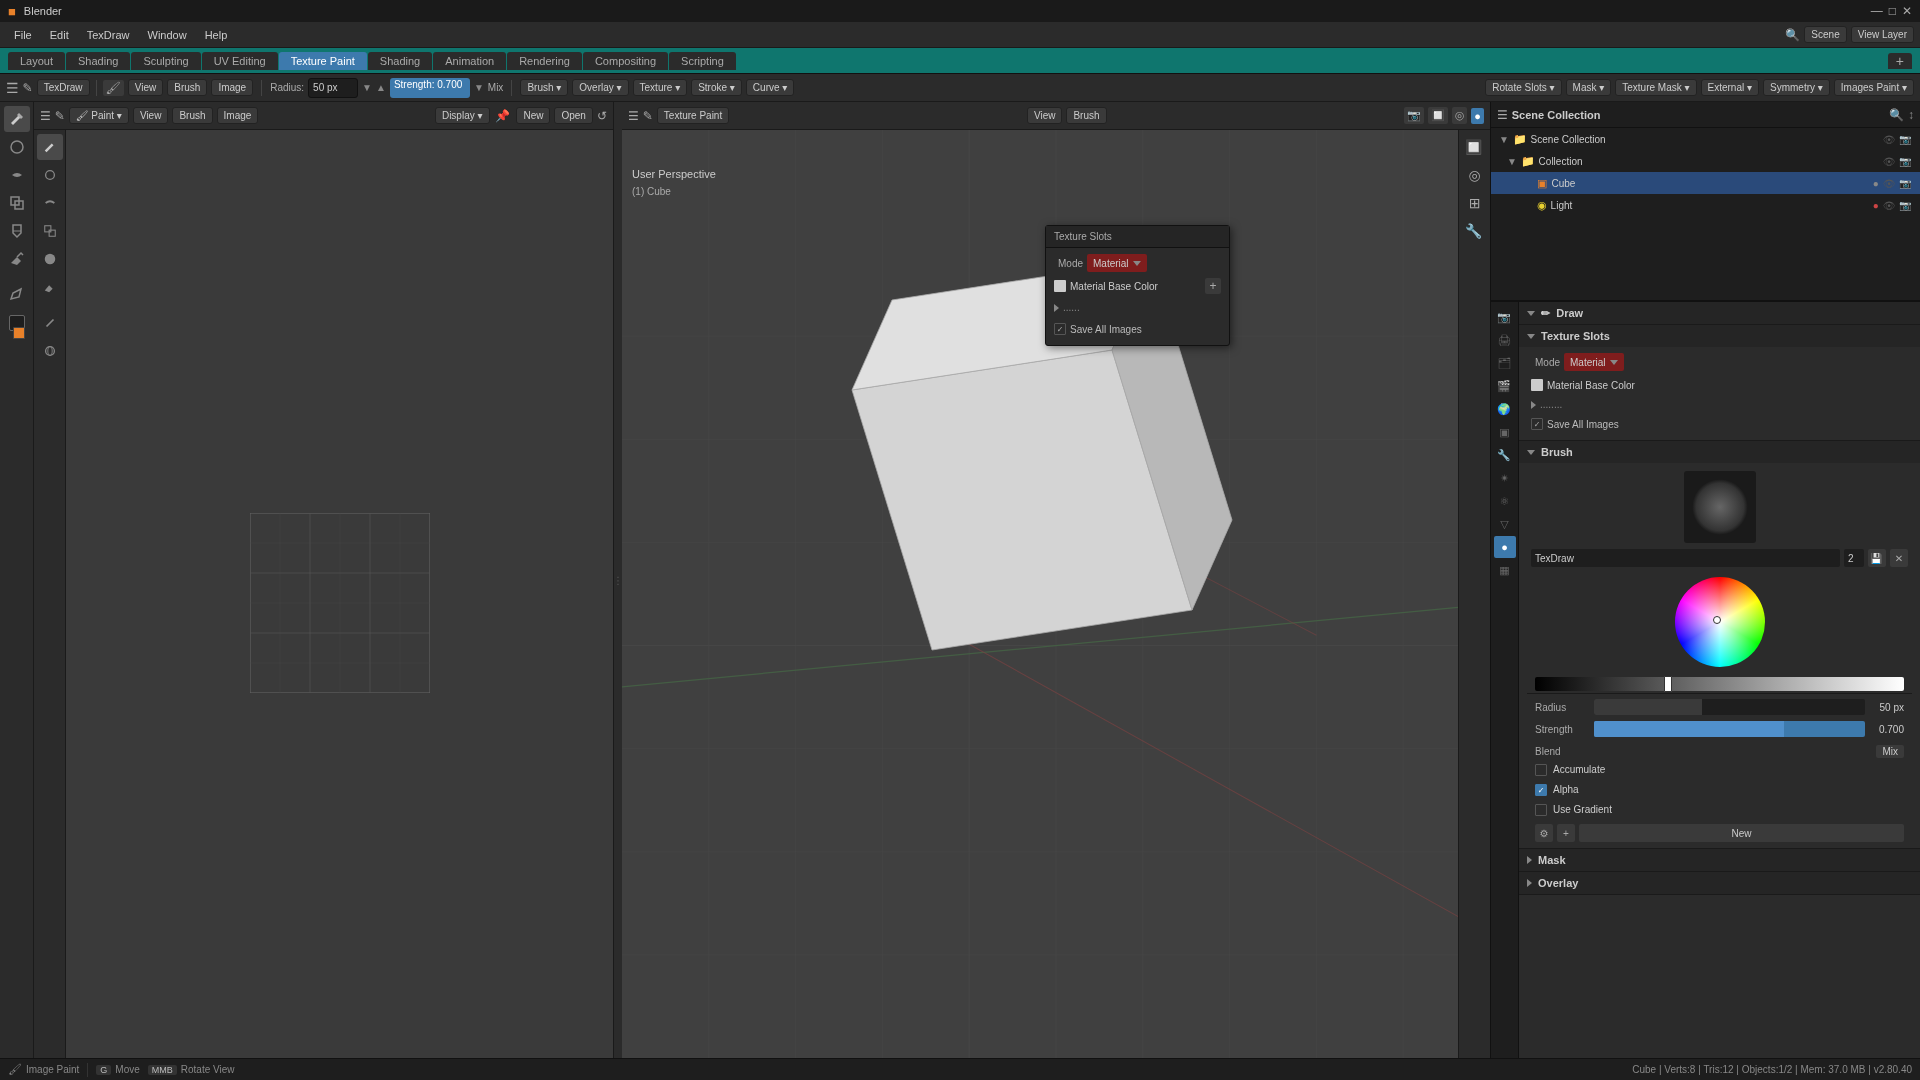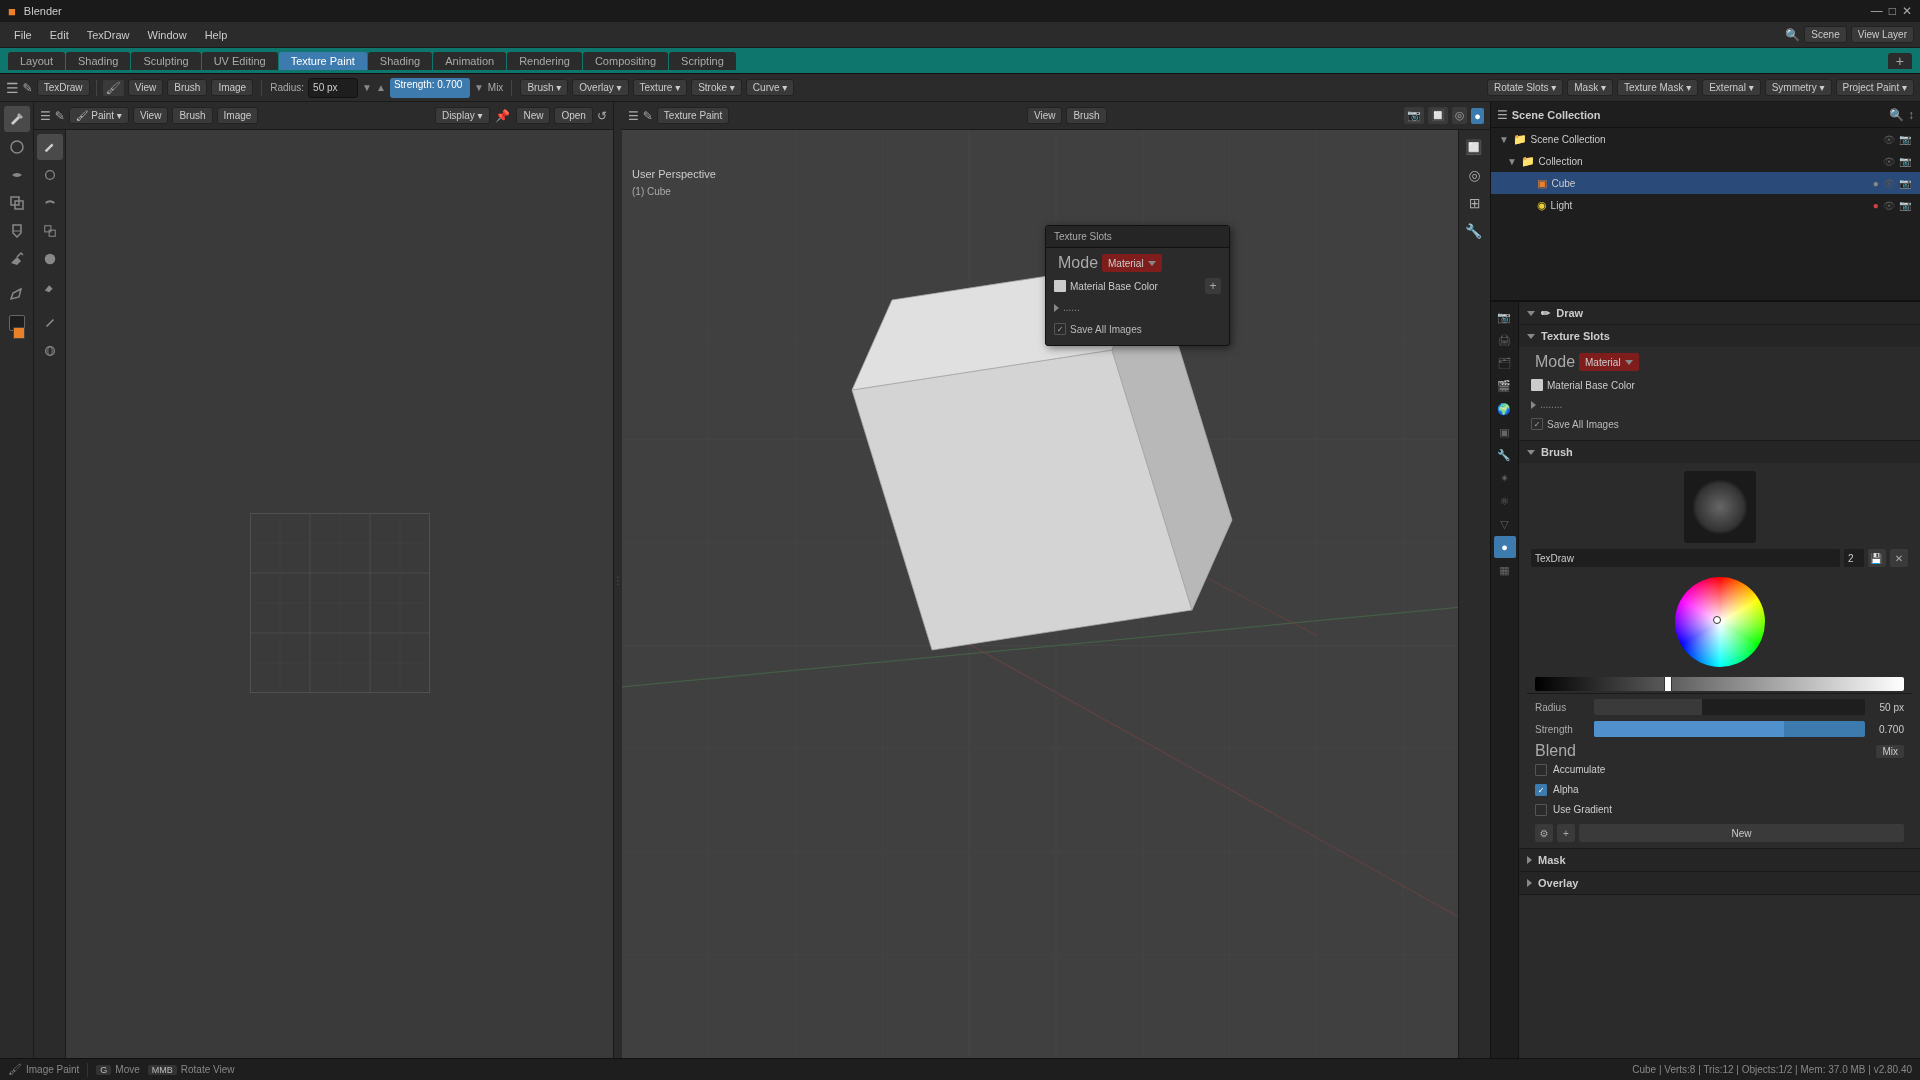--- a/index.html
+++ b/index.html
@@ -262,21 +262,21 @@
 
     .row {
       display: flex;
       align-items: center;
       padding: 2px 8px;
       gap: 4px;
       min-height: 22px;
     }
     .row-label {
       color: #aaa;
-      font-size: 16px;
+      font-size: 10px;
       flex-shrink: 0;
     }
 
     
     .mode-dropdown {
       background: #7f1d1d;
       border-radius: 2px;
       height: 18px;
       display: flex;
       align-items: center;
@@ -777,21 +777,21 @@
   <span class="toolbar-btn">Stroke ▾</span>
   <span class="toolbar-btn">Curve ▾</span>
 
   <div style="flex:1;"></div>
 
   <span class="toolbar-btn">Rotate Slots ▾</span>
   <span class="toolbar-btn">Mask ▾</span>
   <span class="toolbar-btn">Texture Mask ▾</span>
   <span class="toolbar-btn">External ▾</span>
   <span class="toolbar-btn">Symmetry ▾</span>
-  <span class="toolbar-btn">Project Paint ▾</span>
+  <span class="toolbar-btn">Images Paint ▾</span>
 </div>
 
 <div id="main-layout">
 
   <div id="left-panel">
     <div class="tool-icon active" title="Draw">
       <svg width="16" height="16" viewBox="0 0 16 16">
           <path d="M2 12 L10 4 L12 6 L4 14 Z" fill="#ccc"></path>
           <path d="M10 2 L14 6 L12 8 L8 4 Z" fill="#aaa"></path>
         </svg>

